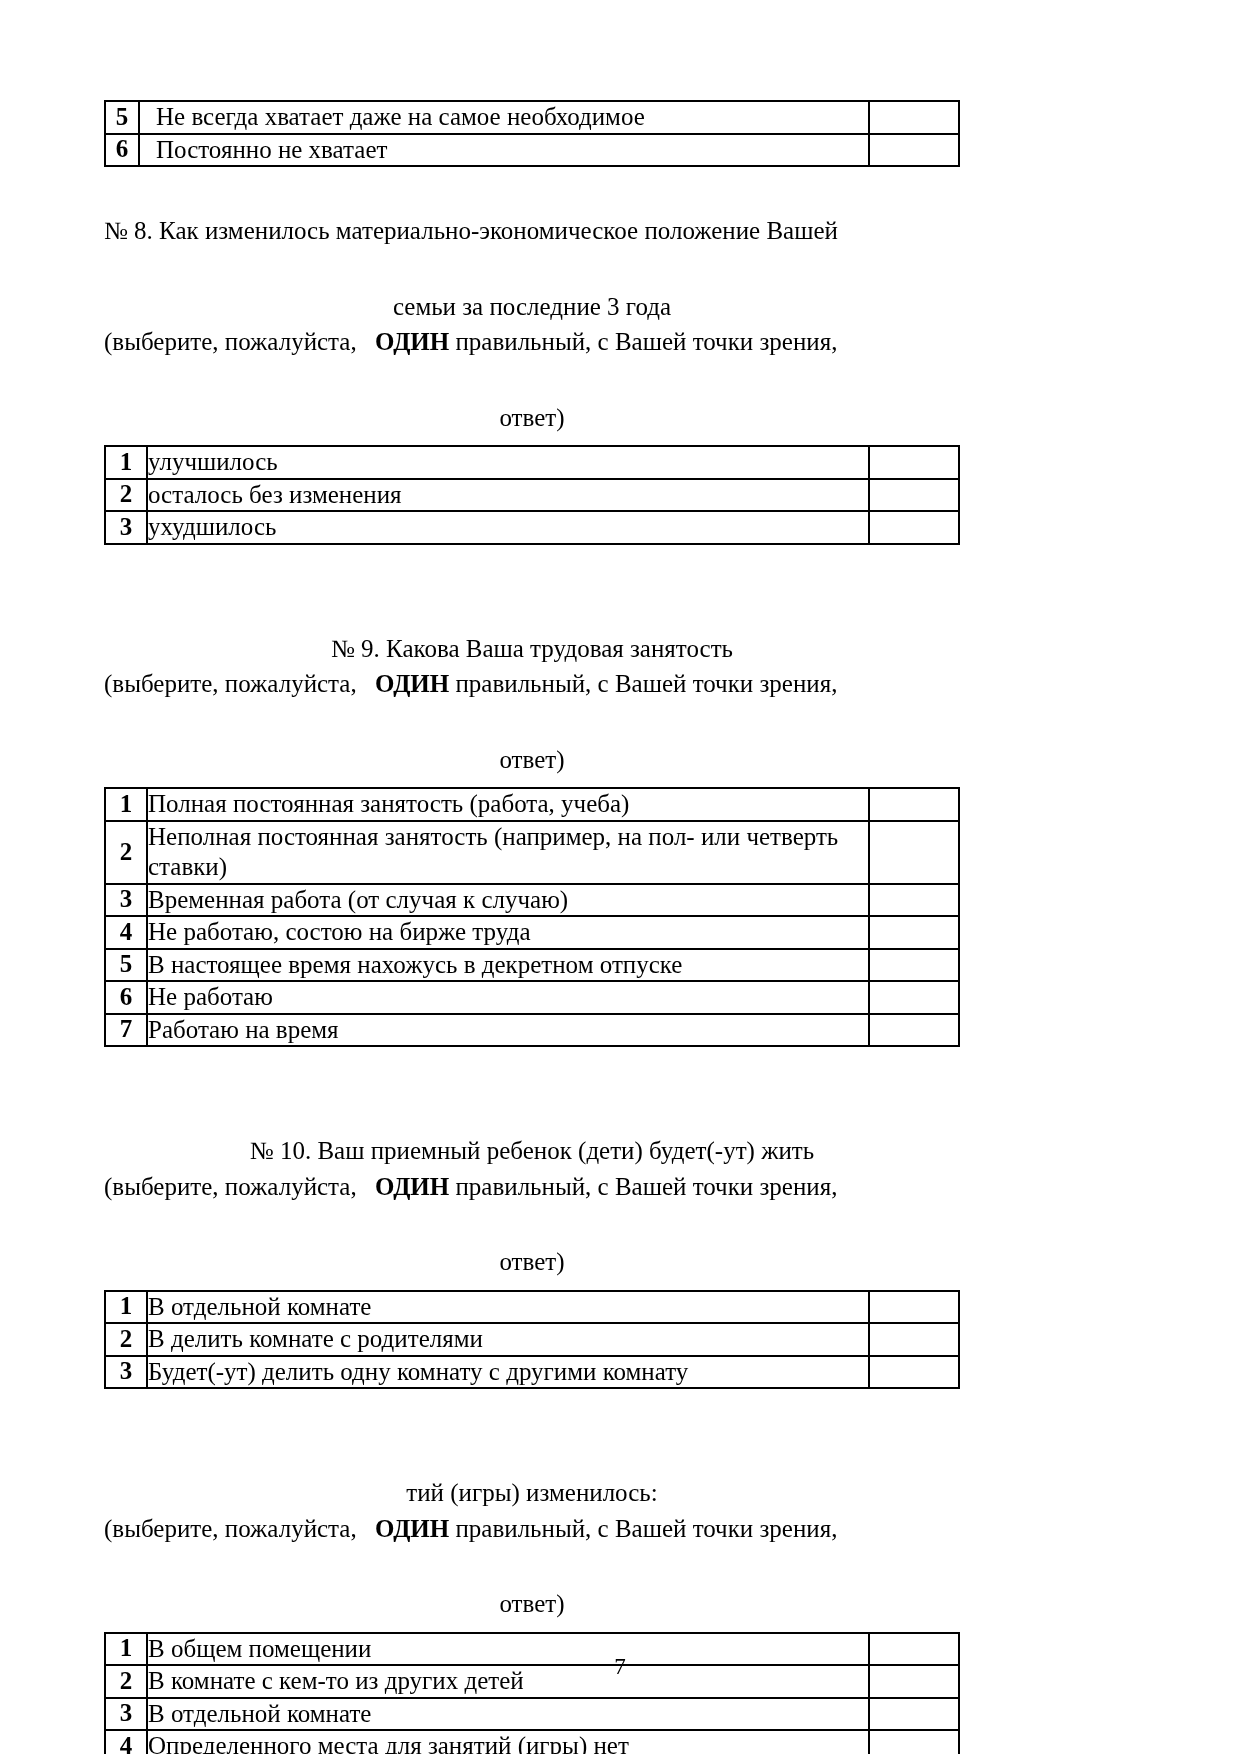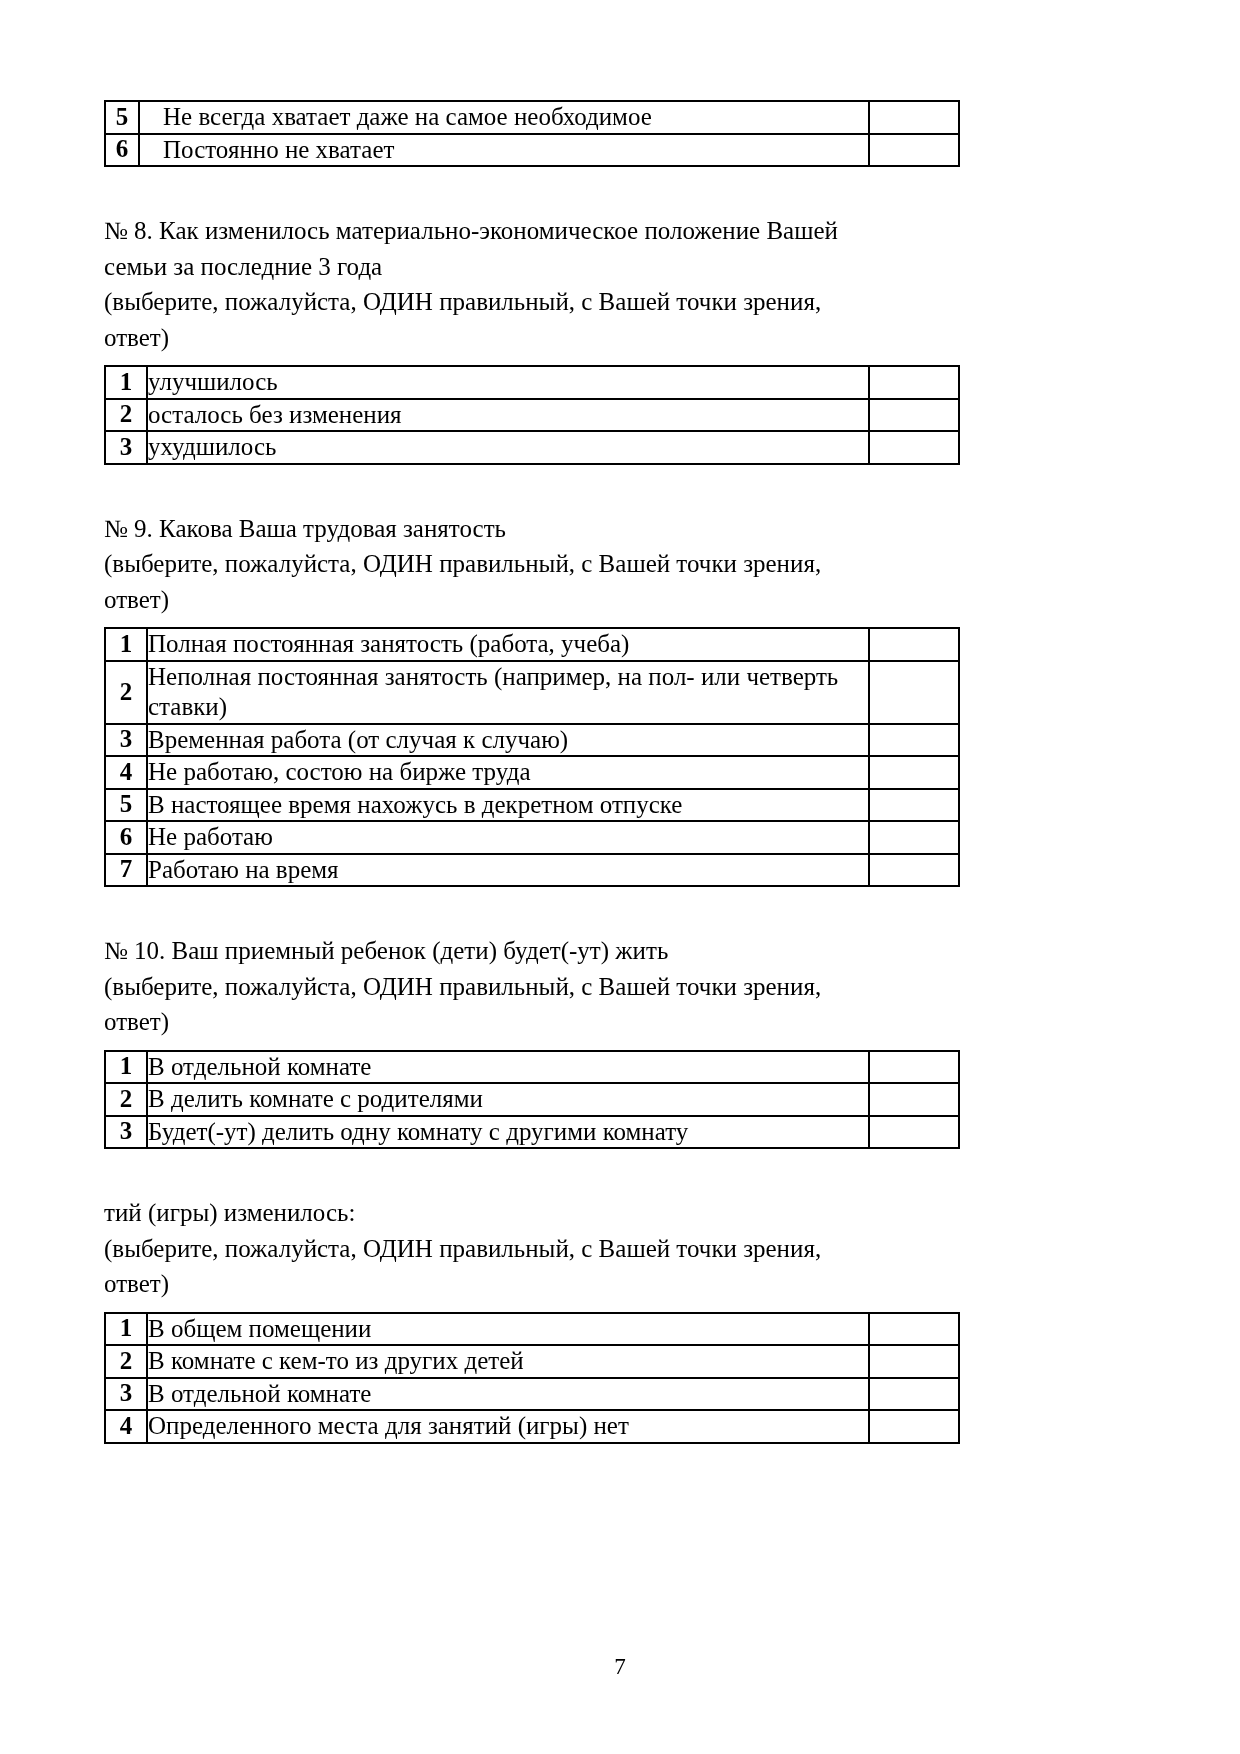--- a/index.html
+++ b/index.html
@@ -48,36 +48,37 @@
     font-size: 25px;
     line-height: 1.22;
     padding: 3px 6px 5px 10px;
   }
   td.answercell {
     width: 88px;
   }
 
   
   table.tbl-top td.numcell { width: 32px; }
-  table.tbl-top td.textcell { padding-left: 23px; margin-top: 12px; }
+  table.tbl-top td.textcell { padding-left: 16px; margin-top: 12px; }
   table.tbl-top td.answercell { width: 88px; }
 
   
   .qblock {
     font-size: 25px;
     line-height: 1.42;
   }
   .qline {
     text-align: justify;
     text-justify: inter-word;
   }
   .qline.plain {
-    text-align: left;
-  }
-  b.strong { font-weight: normal; }
+    text-align: center;
+    margin-top: 40px;
+  }
+  b.strong { font-weight: bold; margin-left: 12px; }
 
   .gap-lg { height: 46px; }
   .gap-xs { height: 10px; }
 
   .pagenum {
     position: absolute;
     left: 0;
     right: 0;
     top: 1654px;
     text-align: center;

